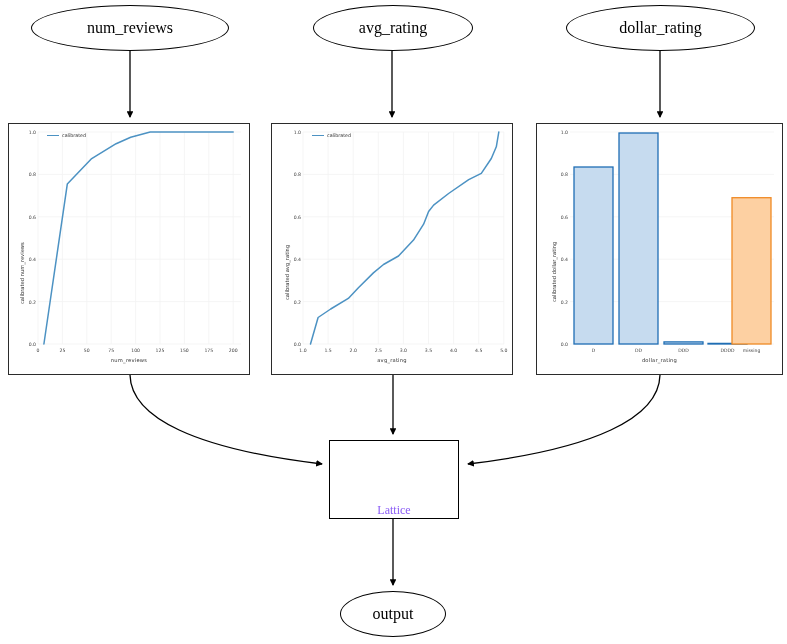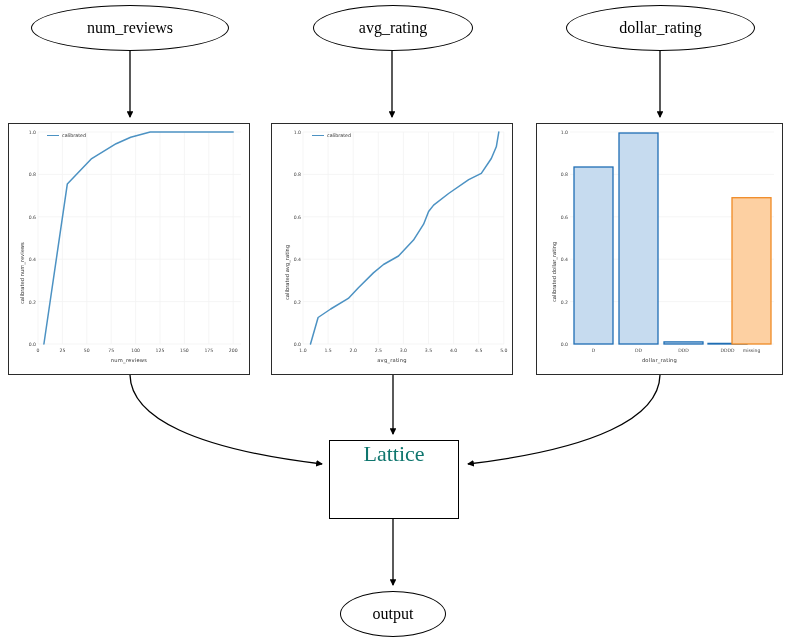--- a/index.html
+++ b/index.html
@@ -24,24 +24,24 @@
     font-family:"Liberation Serif", serif;
     font-size:16px;
     color:#000;
     box-sizing:border-box;
     white-space:nowrap;
   }
   .node-box{
     position:absolute;
     border:1.2px solid #000;
     background:#fff;
-    display:flex;align-items:flex-start;justify-content:center;
+    display:flex;align-items:flex-end;justify-content:center;
     font-family:"Liberation Serif", serif;
-    font-size:22px;
-    color:#0f766e;
+    font-size:12px;
+    color:#8b5cf6;
     box-sizing:border-box;
   }
 
   
   .panel{
     position:absolute;
     border:1.3px solid #2b2b2b;
     background:#ffffff;
     box-sizing:border-box;
   }

